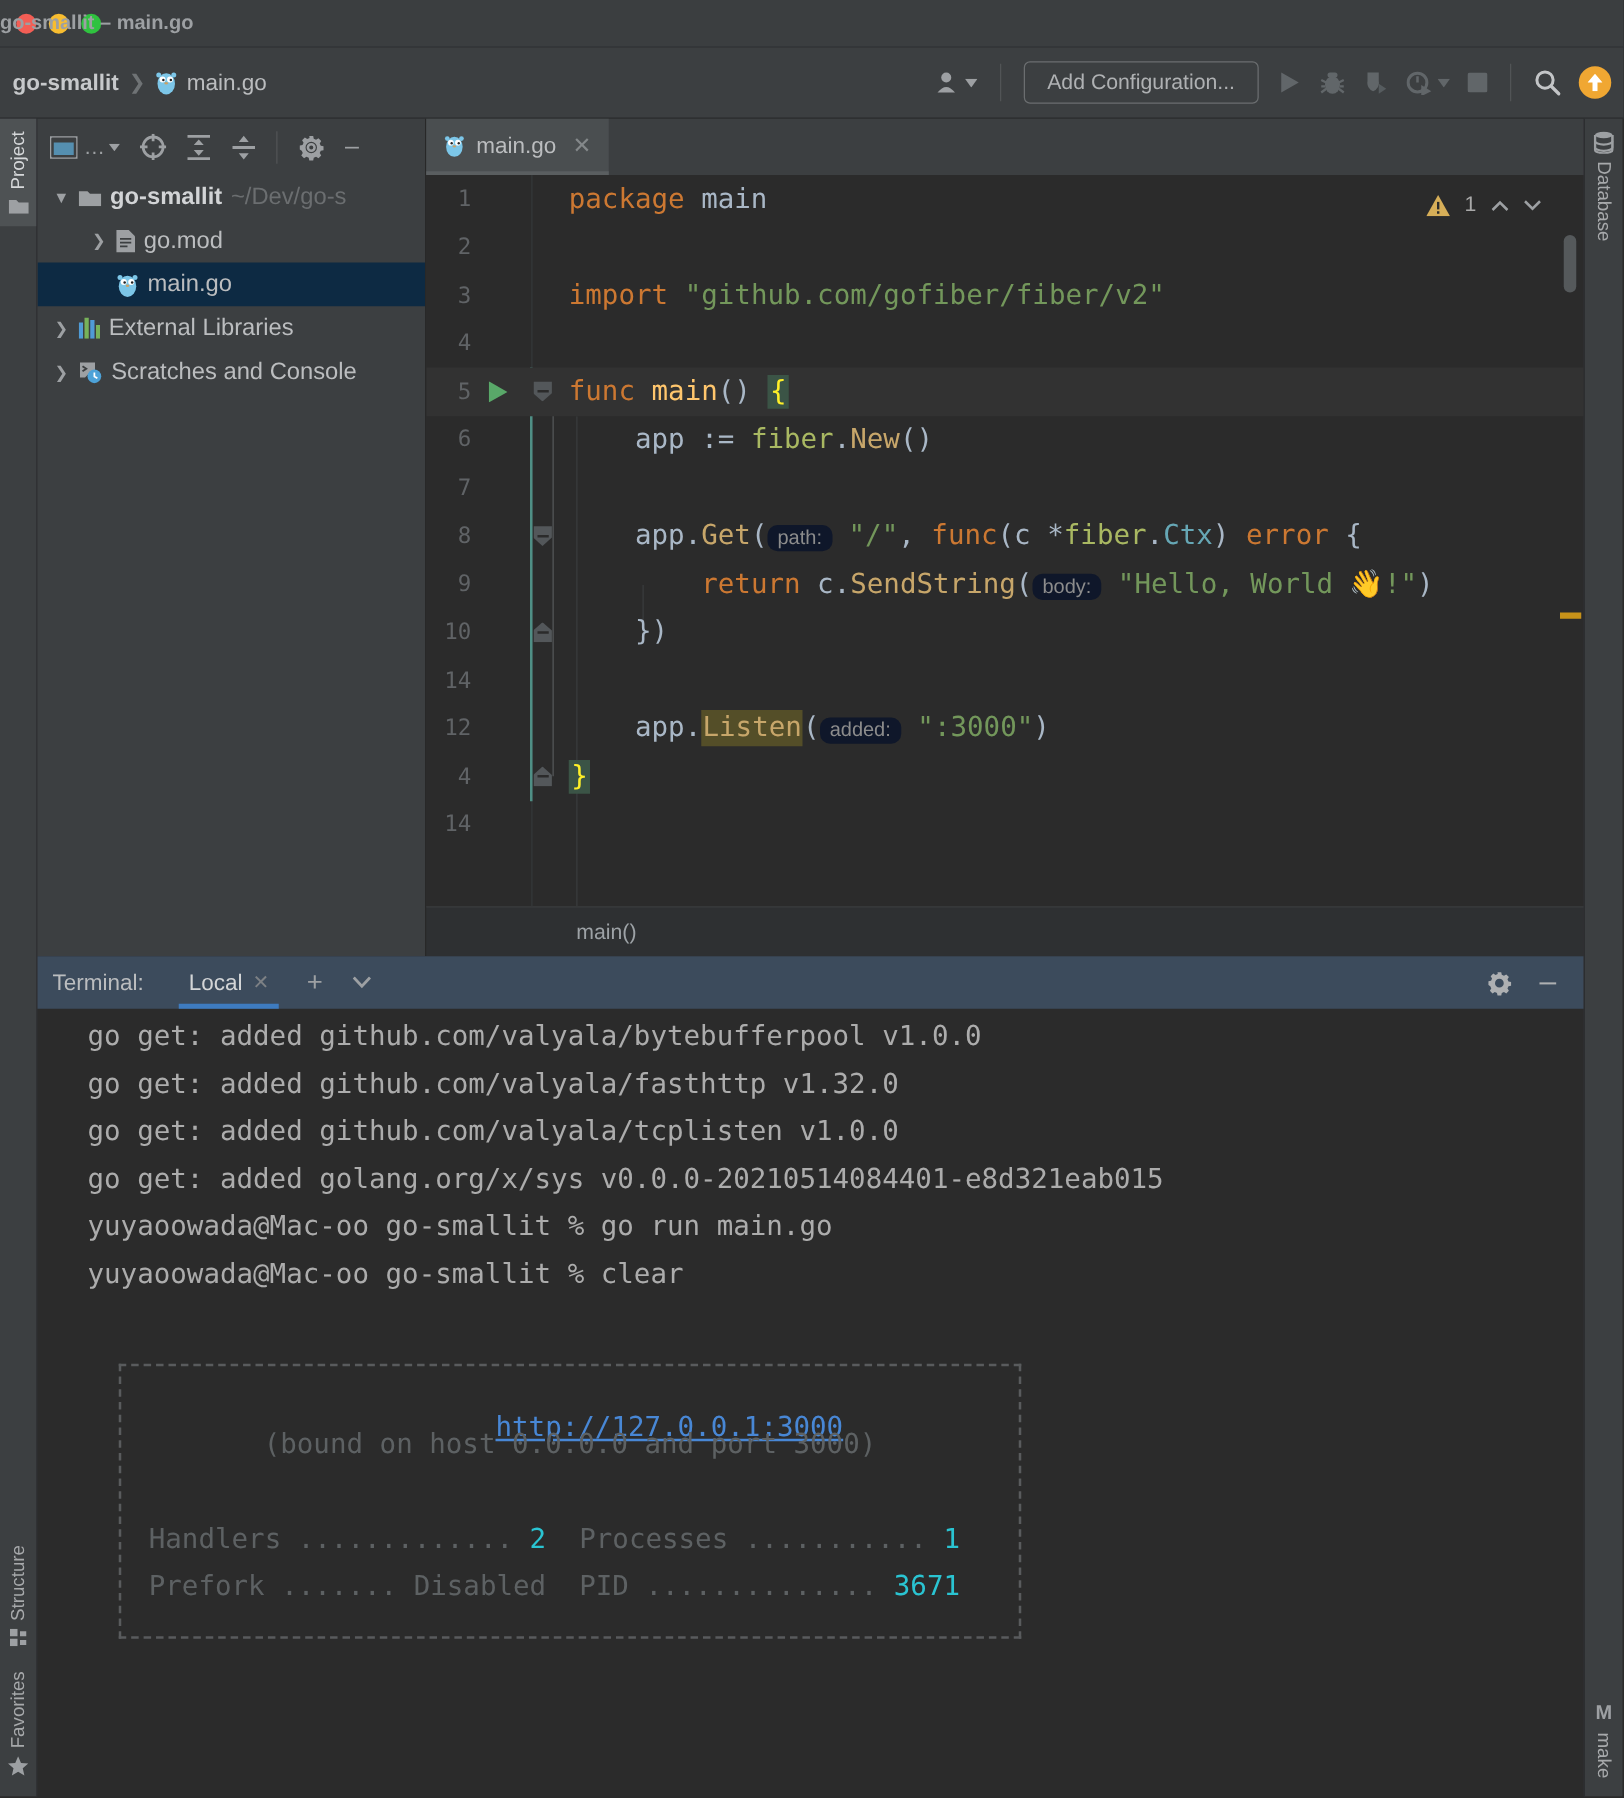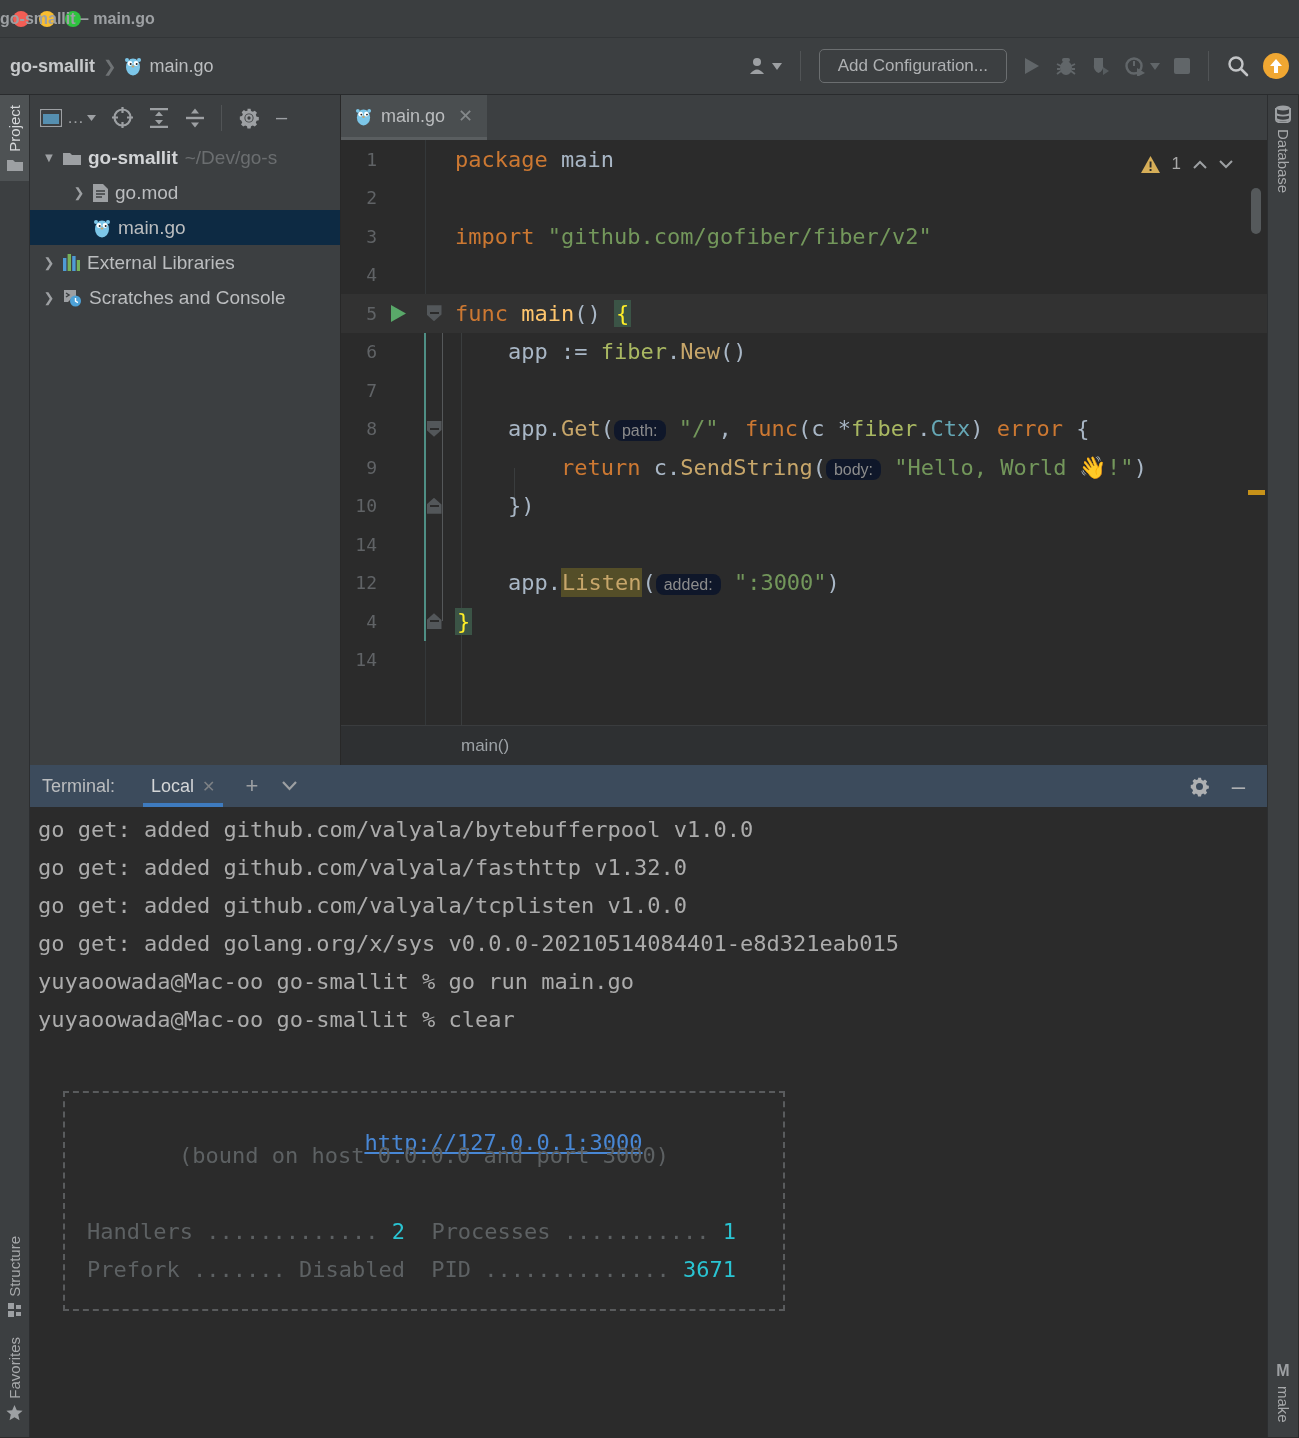--- a/index.html
+++ b/index.html
@@ -107,21 +107,21 @@
                  font-size:18px; color:#bbbdbf; }
   .term-label { margin-right:28px; padding-left:2px;text-align:right; }
   .term-tab { position:relative; height:42px; display:flex; align-items:center; gap:8px; padding:0 8px;
               color:#d3d5d7; }
   .term-tab .underline { position:absolute; left:0; right:0; bottom:0; height:4px; background:#3e7bbf; }
   .term-tab-close { color:#7d8185; font-size:16px; }
   .term-ic { color:#9da0a3; font-size:22px; margin-left:22px; }
   .term-header-right { margin-left:auto; display:flex; align-items:center; gap:22px; padding-right:12px; }
 
   .term-body { flex:1; padding:10px 12px 0 8px; font-family:"DejaVu Sans Mono", monospace;
-               font-size:22px; color:#acacac; }
+               font-size:22px; color:#acacac;margin-left:32px; }
   .term-line { height:38px; white-space:pre; }
 
   .banner { margin:46px 0 0 25px; width:722px; border:2px dashed #595b5d; padding:12px 0 14px 0; }
   .b-center { height:38px; text-align:center; white-space:pre; }
   .b-left { height:38px; padding-left:22px; white-space:pre; }
   .cyan { color:#2ac4d2; }
   .linkblue { color:#4887d5; text-decoration:underline; }
   .dim { color:#5d6163; }
 
   svg { display:block; }

